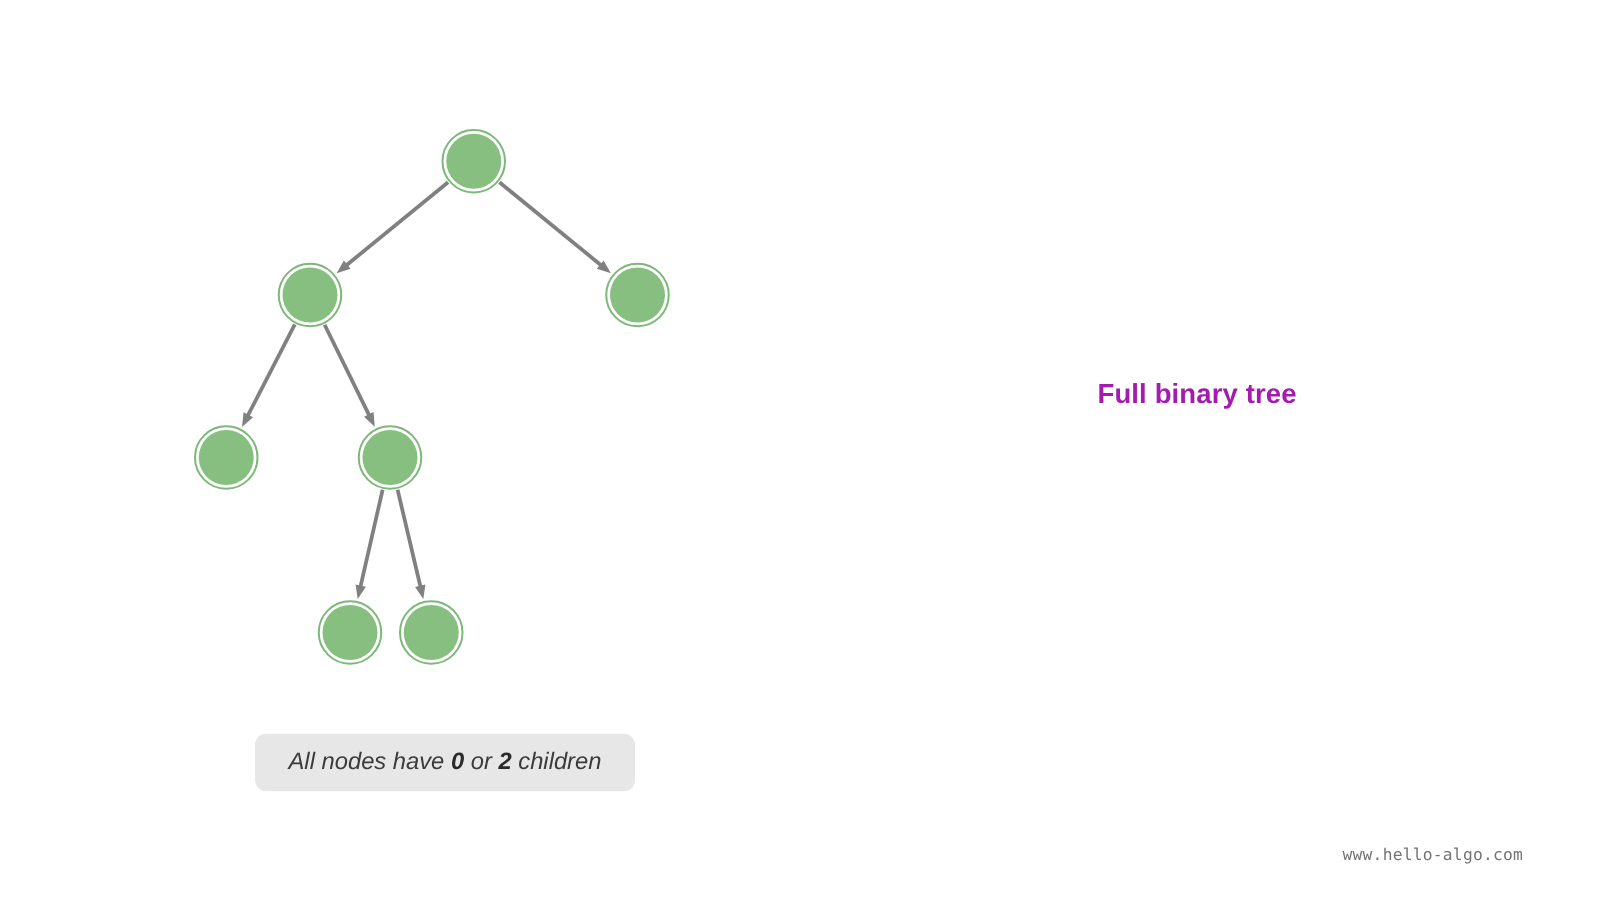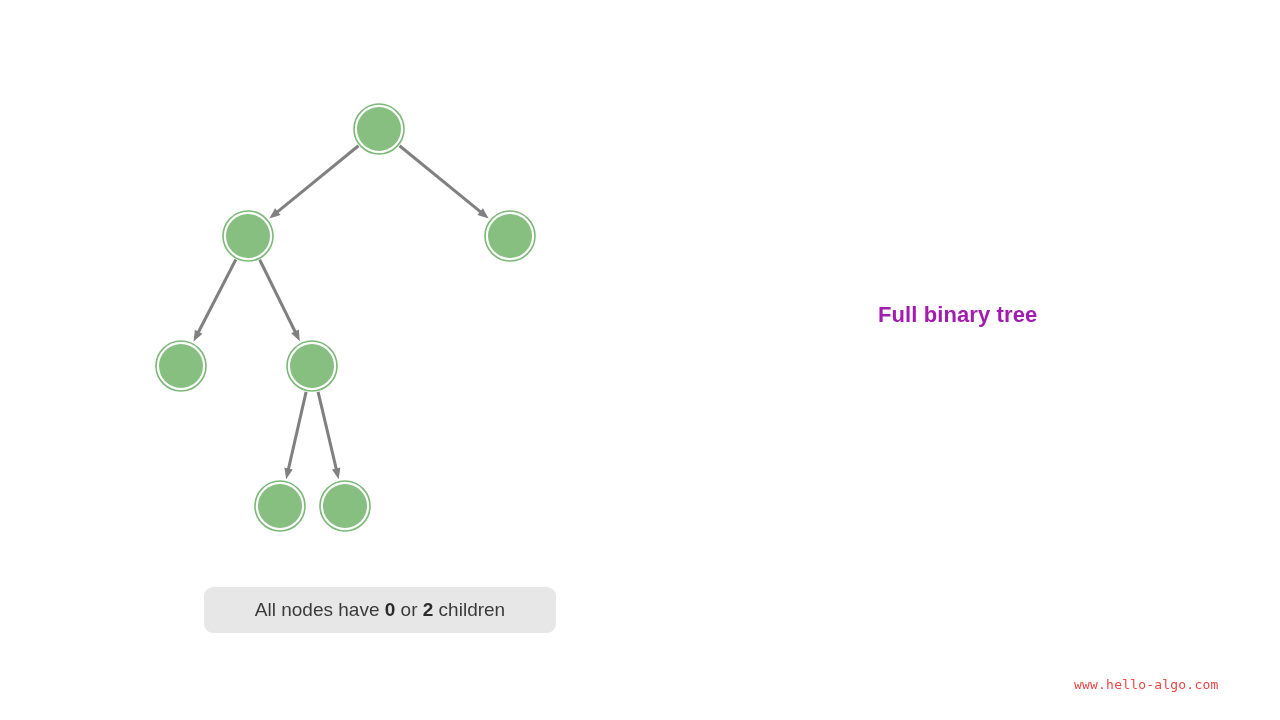--- a/index.html
+++ b/index.html
@@ -38,46 +38,47 @@
     font-weight: bold;
     color: #a21caf;
     letter-spacing: 0.1px;
     white-space: nowrap;
     line-height: 28px;
   }
   .caption-pill {
     position: absolute;
     left: 204px;
     top: 587px;
-    width: 352px;
+    width: 304px;
     height: 46px;
     background: #e7e7e7;
     border-radius: 9px;
     display: flex;
     align-items: center;
     justify-content: center;
     box-sizing: border-box;
+    font-style: italic;
   }
   .caption-text {
     font-size: 19px;
     color: #3b3b3b;
     white-space: nowrap;
     line-height: 22px;
   }
   .caption-text b {
     font-weight: bold;
     color: #2b2b2b;
   }
   .watermark {
     position: absolute;
     left: 1074px;
     top: 677px;
     font-family: "DejaVu Sans Mono", "Liberation Mono", monospace;
     font-size: 13px;
-    color: #ef4444;
+    color: #737373;
     white-space: nowrap;
     letter-spacing: 0.2px;
   }
 </style>
 </head>
 <body>
 
 <div id="stage">
 
   <svg id="tree-svg" viewBox="0 0 1280 720" xmlns="http://www.w3.org/2000/svg">

